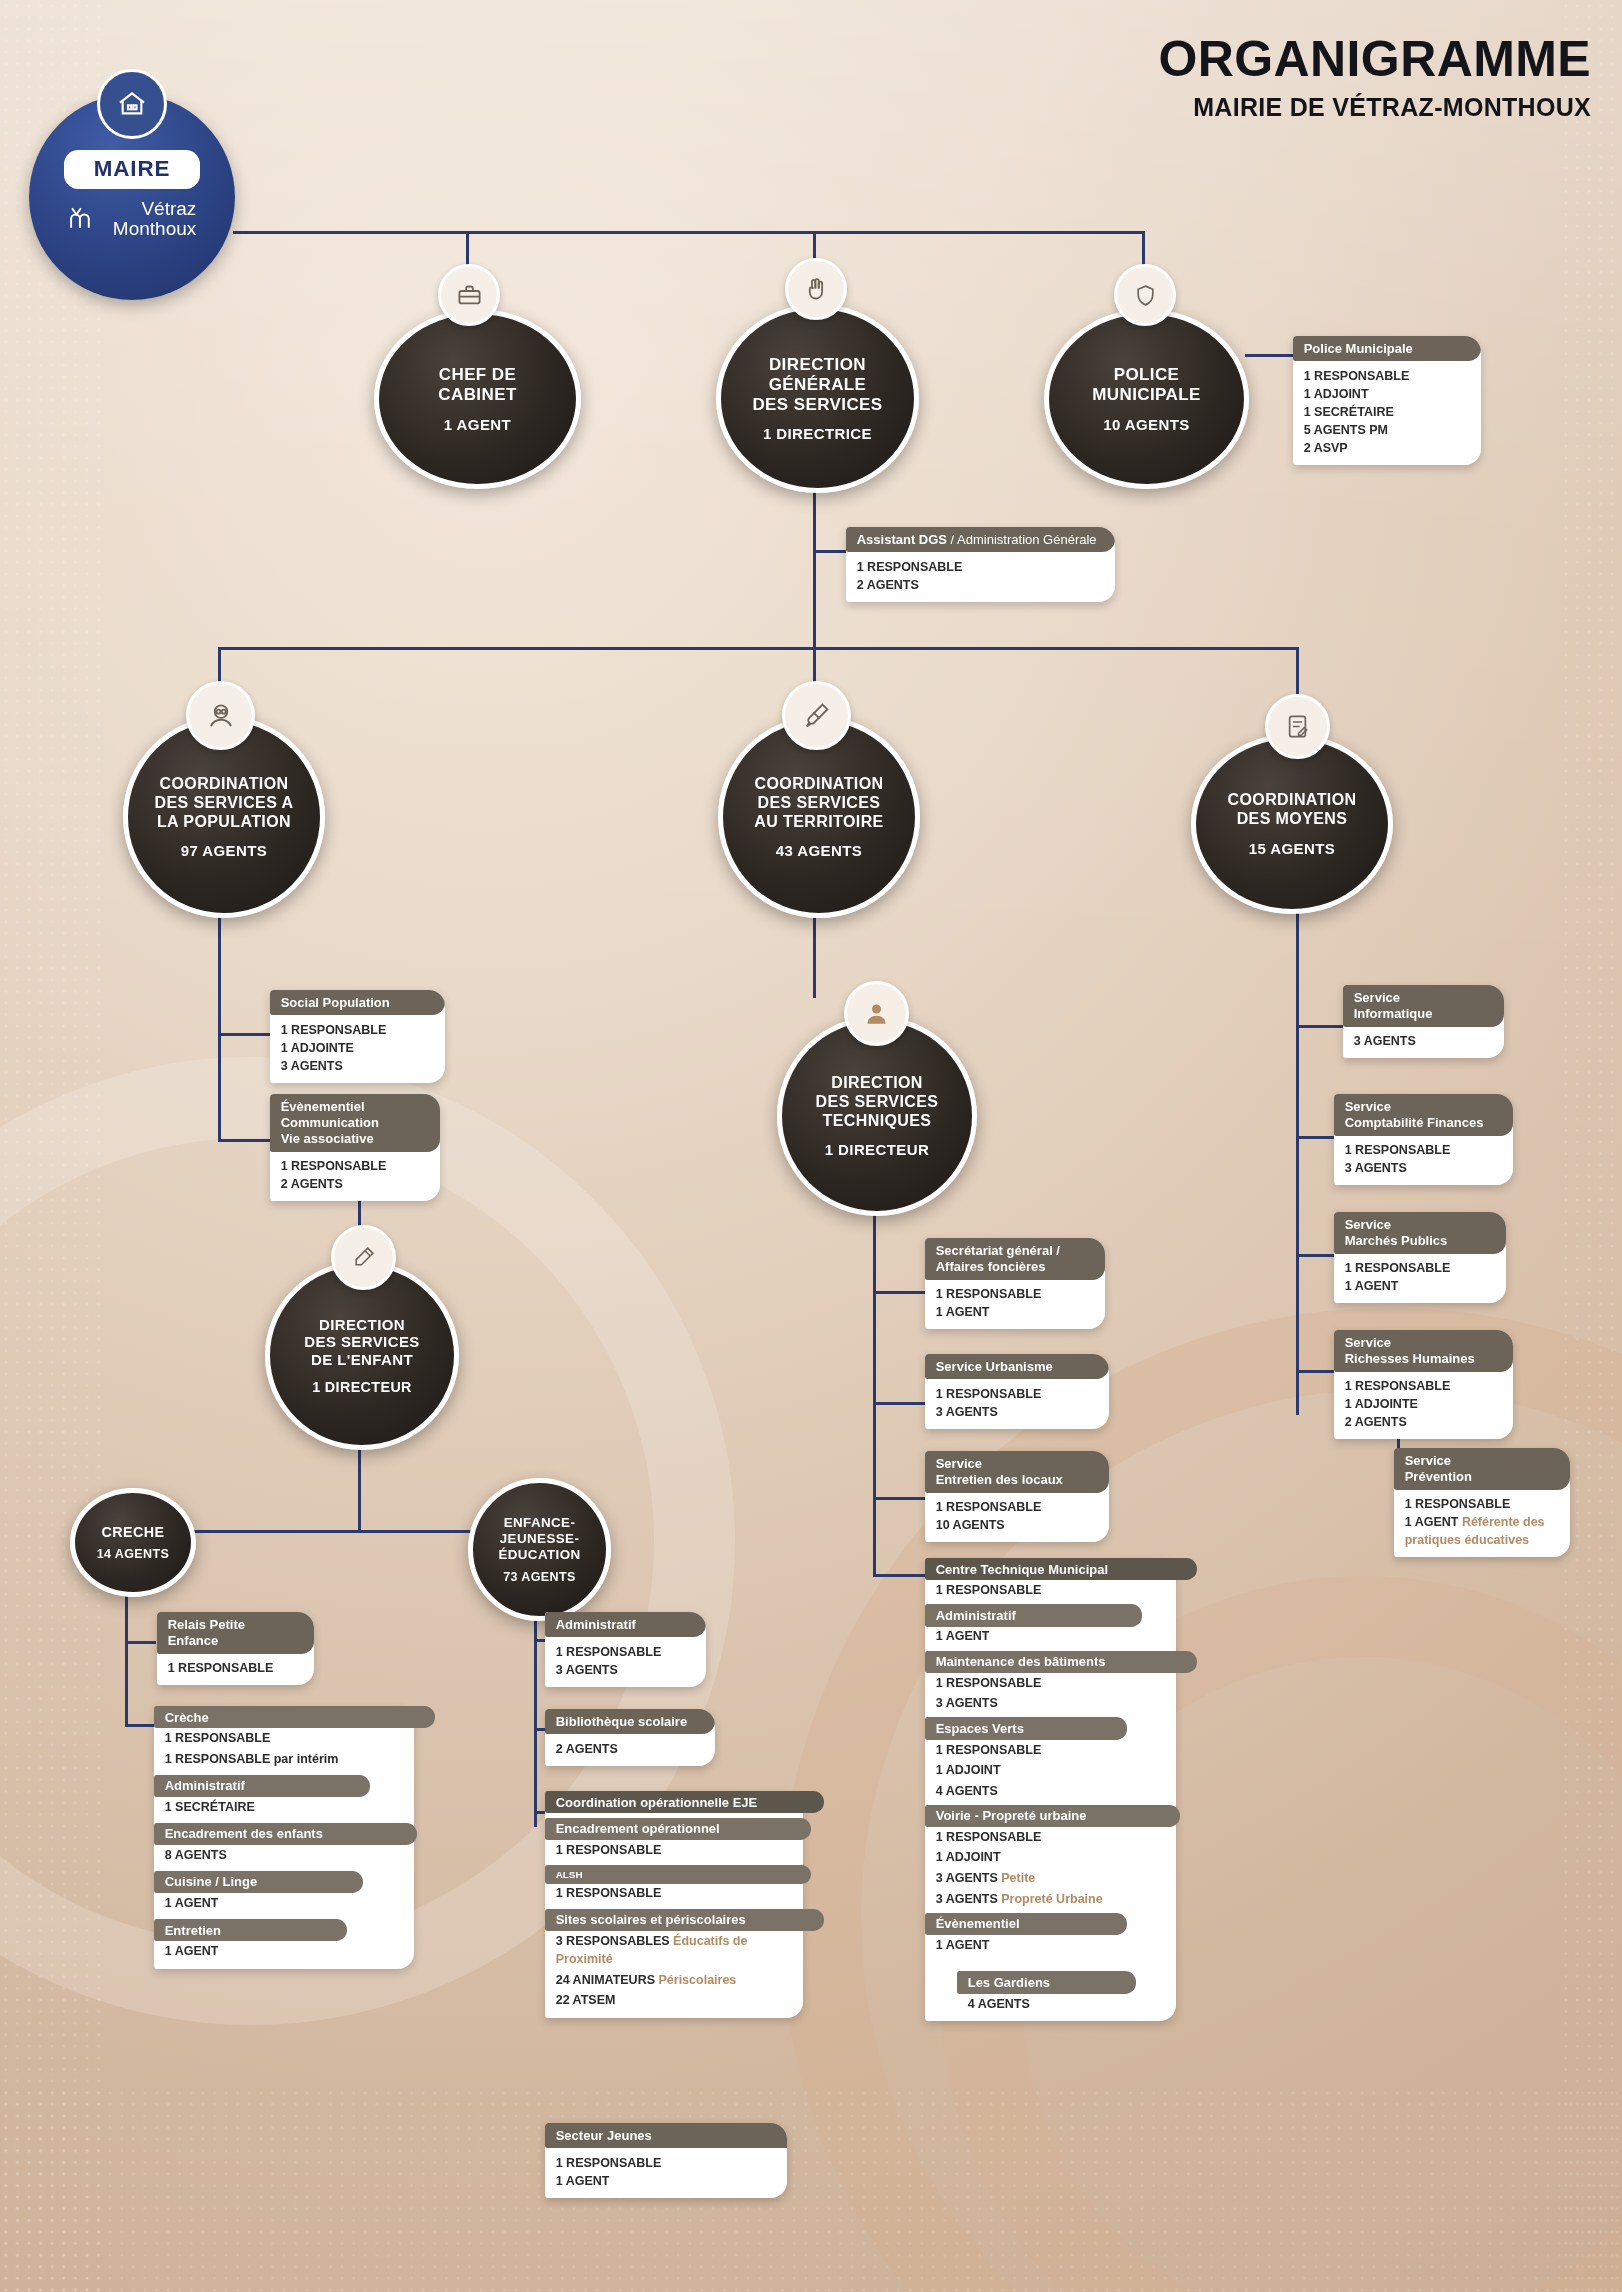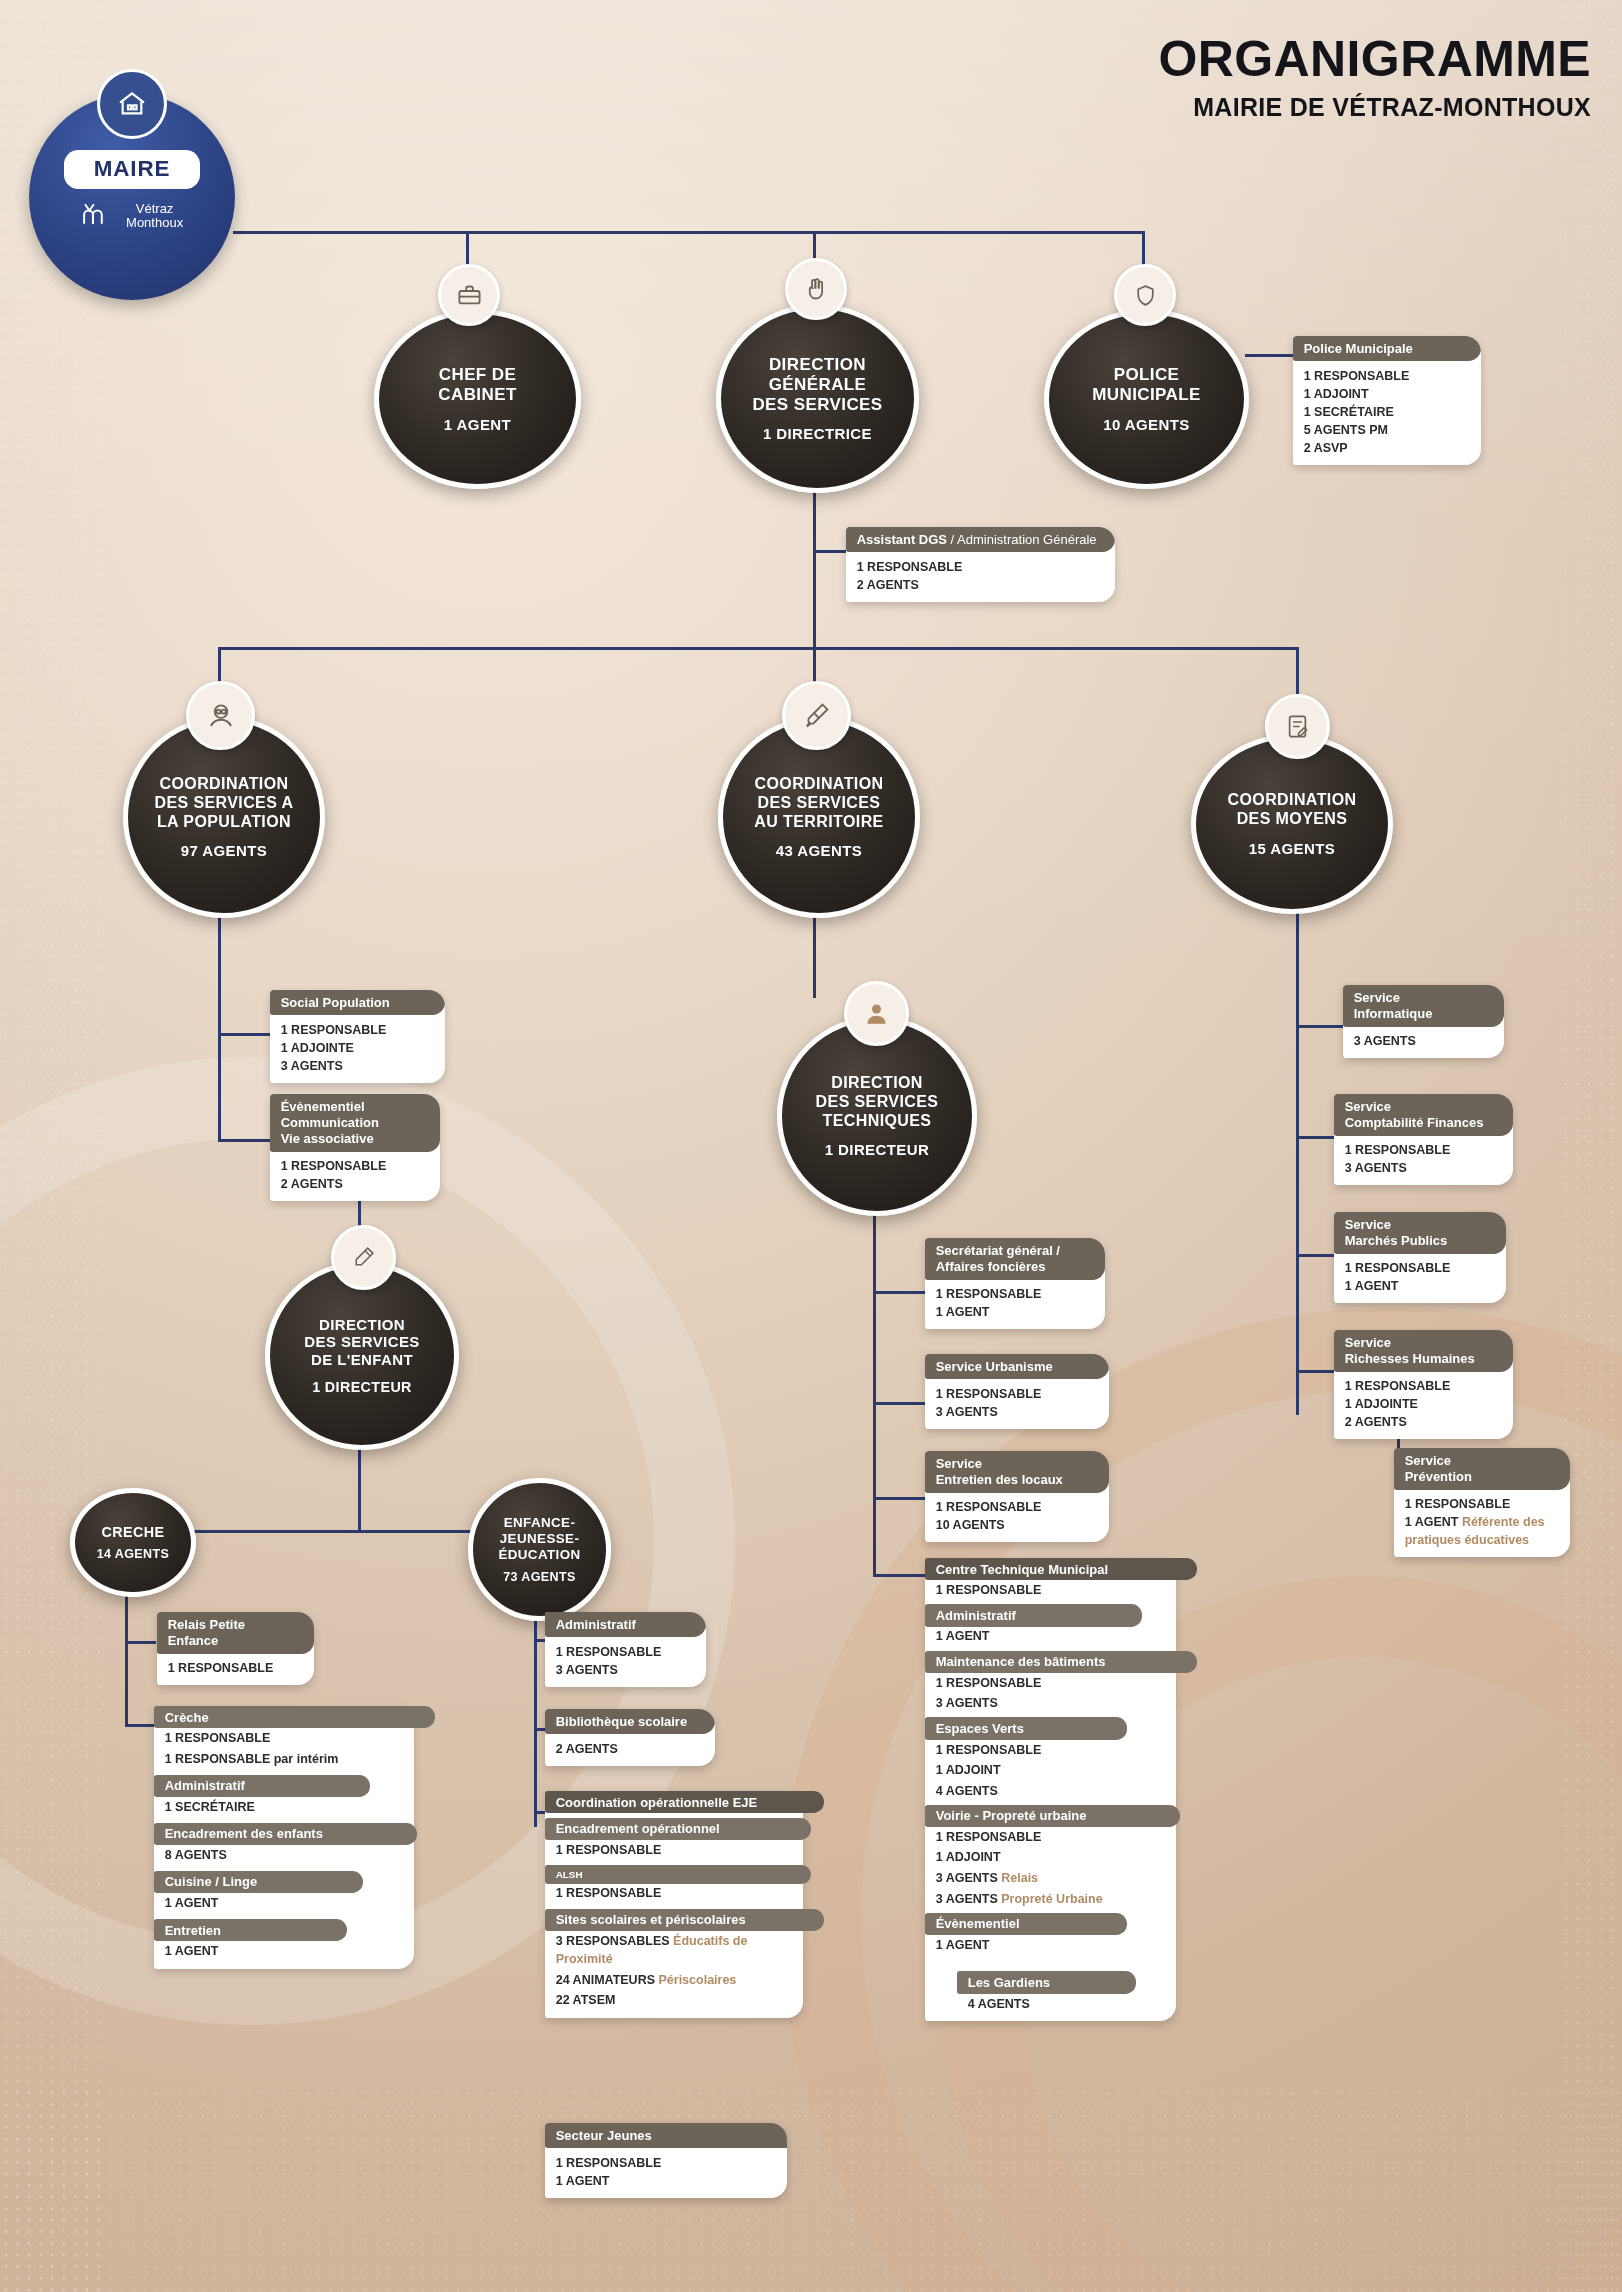--- a/index.html
+++ b/index.html
@@ -66,21 +66,21 @@
     position:absolute; left:29px; top:94px; width:206px; height:206px; border-radius:50%;
     background:radial-gradient(circle at 40% 25%, #3f5ca6 0%, #2c4384 55%, #22326a 100%);
     border:none; box-shadow:0 5.4px 16px rgba(0,0,0,.28);
     display:flex; flex-direction:column; align-items:center; justify-content:flex-start;
   }
   .maire-pill {
     margin-top:56px; background:#fff; color:#22326a; font-weight:bold; font-size:22.4px;
     padding:6.3px 30px; border-radius:14.3px; letter-spacing:0.9px;
   }
   .maire-logo { margin-top:10.7px; display:flex; align-items:center; gap:7.2px; color:#fff; }
-  .maire-logo .txt { font-size:13px; line-height:1.05; text-align:center; }
+  .maire-logo .txt { font-size:19px; line-height:1.05; text-align:right; }
 
   .badge-icon {
     position:absolute; width:56px; height:56px; border-radius:50%;
     background:#f6efe7; border:3.6px solid #fff;
     display:flex; align-items:center; justify-content:center;
     box-shadow:0 2.7px 7.2px rgba(0,0,0,.22);
     z-index:6;
   }
 
   
@@ -468,21 +468,21 @@
     <div style="margin-top:3.6px;">
       <div class="bar" style="width:72%;">Espaces Verts</div>
       <div class="ln">1 RESPONSABLE</div>
       <div class="ln">1 ADJOINT</div>
       <div class="ln">4 AGENTS</div>
     </div>
     <div style="margin-top:3.6px;">
       <div class="bar" style="width:93%;">Voirie - Propreté urbaine</div>
       <div class="ln">1 RESPONSABLE</div>
       <div class="ln">1 ADJOINT</div>
-      <div class="ln"><span>3 AGENTS</span><span class="muted"> Relais</span></div>
+      <div class="ln"><span>3 AGENTS</span><span class="muted"> Petite</span></div>
       <div class="ln"><span>3 AGENTS</span><span class="muted"> Propreté Urbaine</span></div>
     </div>
     <div style="margin-top:3.6px;">
       <div class="bar" style="width:72%;">Évènementiel</div>
       <div class="ln">1 AGENT</div>
     </div>
     <div style="margin-top:16px;padding-left:32px;">
       <div class="bar" style="width:72%;">Les Gardiens</div>
       <div class="ln">4 AGENTS</div>
     </div>

